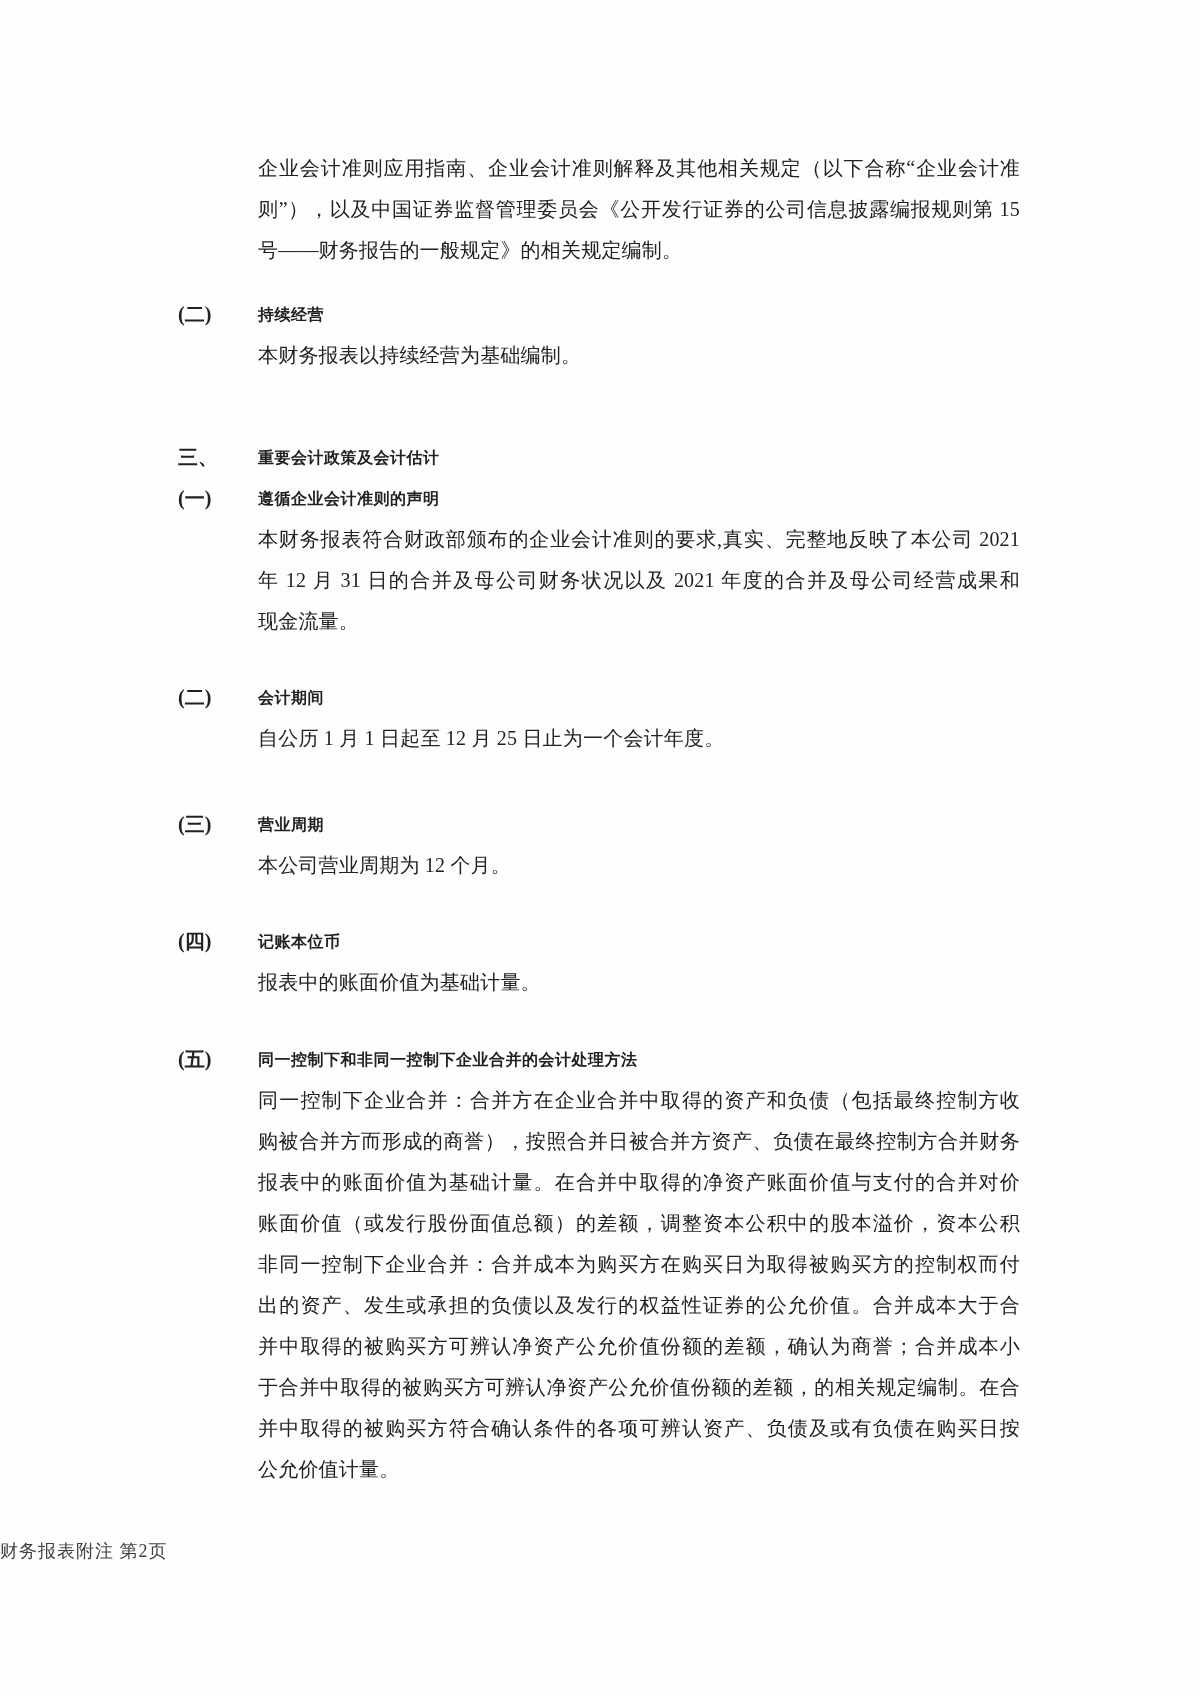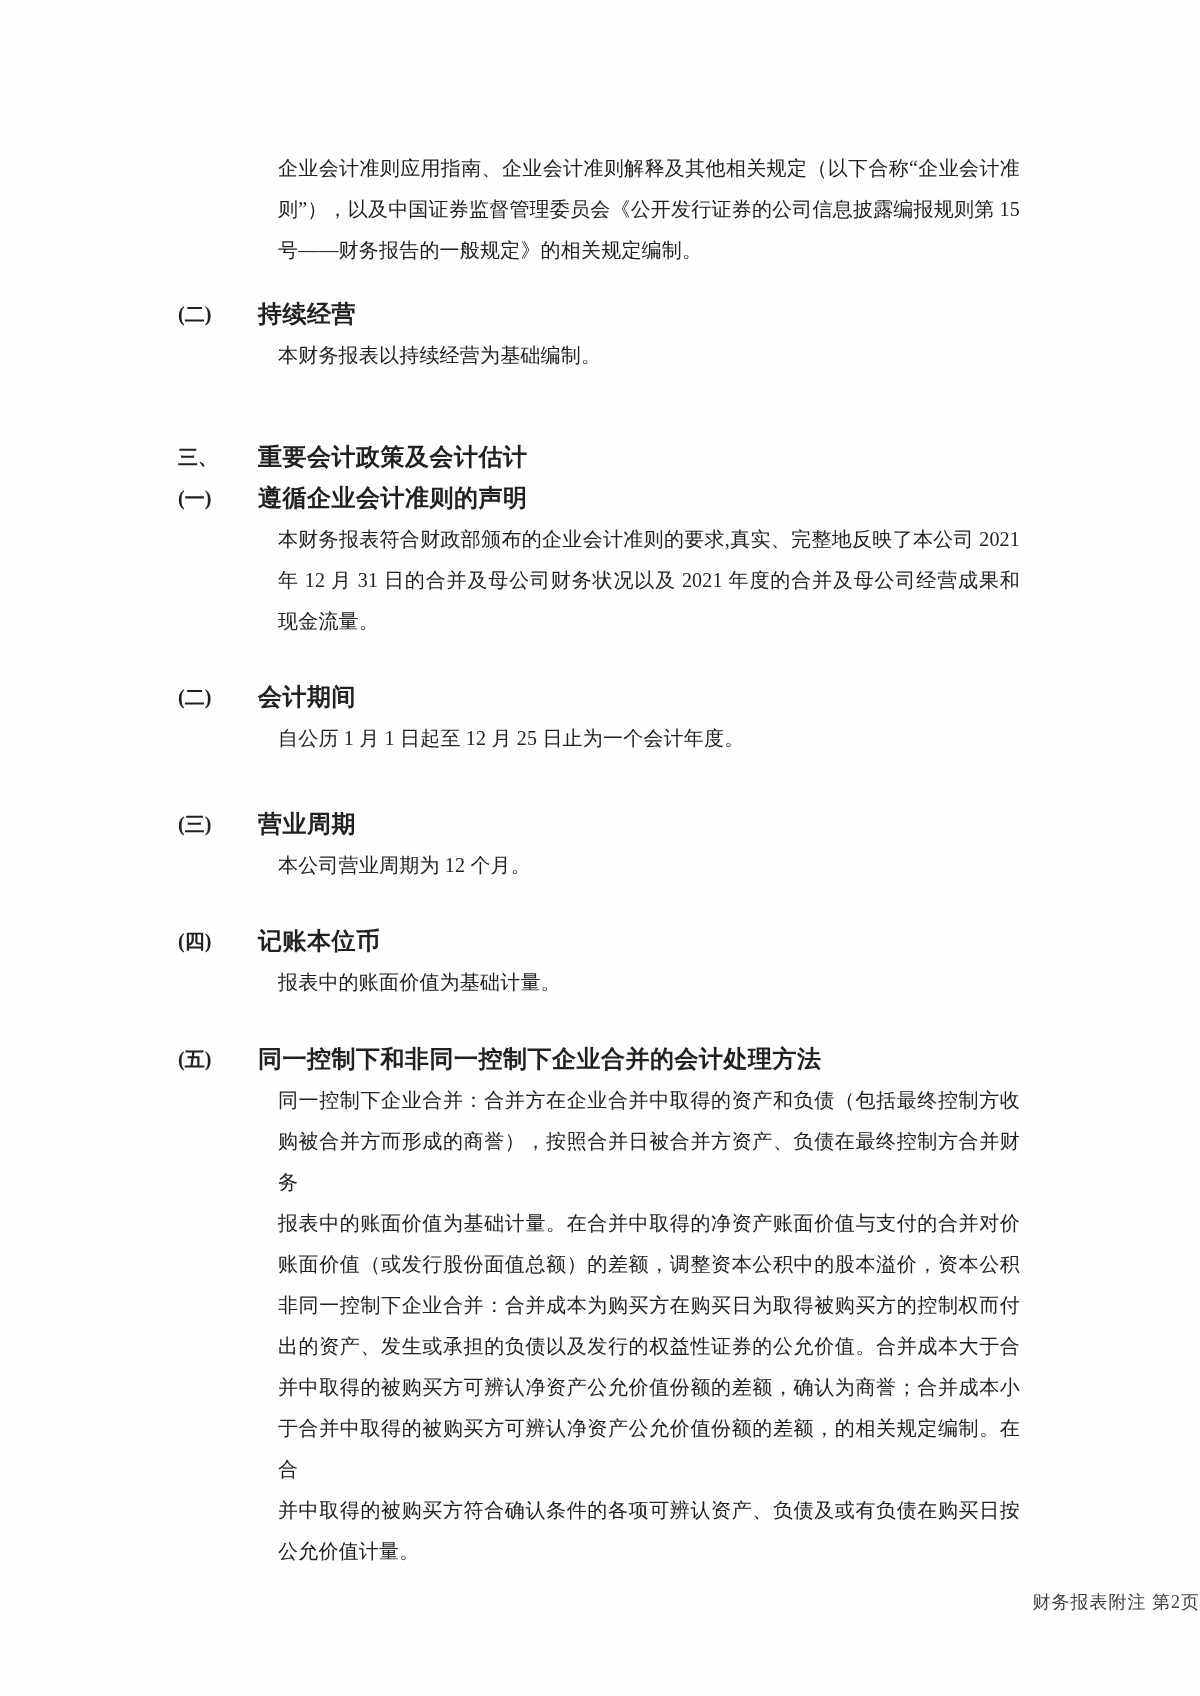--- a/index.html
+++ b/index.html
@@ -33,53 +33,52 @@
     font-weight: bold;
     font-size: 20px;
     line-height: 41px;
     white-space: nowrap;
   }
   .textcol {
     width: 762px;
   }
   .heading {
     margin: 0;
-    font-size: 24px;
+    font-size: 16px;
     font-weight: bold;
     line-height: 41px;
     letter-spacing: 0.5px;
   }
   .para {
     width: 762px;
   }
   .line {
     font-size: 20px;
     line-height: 41px;
     text-align: justify;
     text-align-last: justify;
     text-justify: inter-character;
     letter-spacing: 0.2px;
     white-space: normal;
-    margin-left: 20px;
   }
   .line.last {
     text-align-last: left;
   }
   
   .b-going-concern   { margin-top: 23px; }
   .b-chapter         { margin-top: 61px; }
   .b-compliance      { margin-top: 0; }
   .b-period          { margin-top: 35px; }
   .b-cycle           { margin-top: 45px; }
   .b-currency        { margin-top: 35px; }
   .b-combinations    { margin-top: 36px; }
   .footer {
-    margin-top: 19px;
+    margin-top: 50px;
     width: 1200px;
-    text-align: right;
+    text-align: left;
     font-size: 18px;
     line-height: 22px;
     color: #3f3f3f;
     letter-spacing: 1px;
   }
 </style>
 </head>
 <body>
 
 <div class="page">

